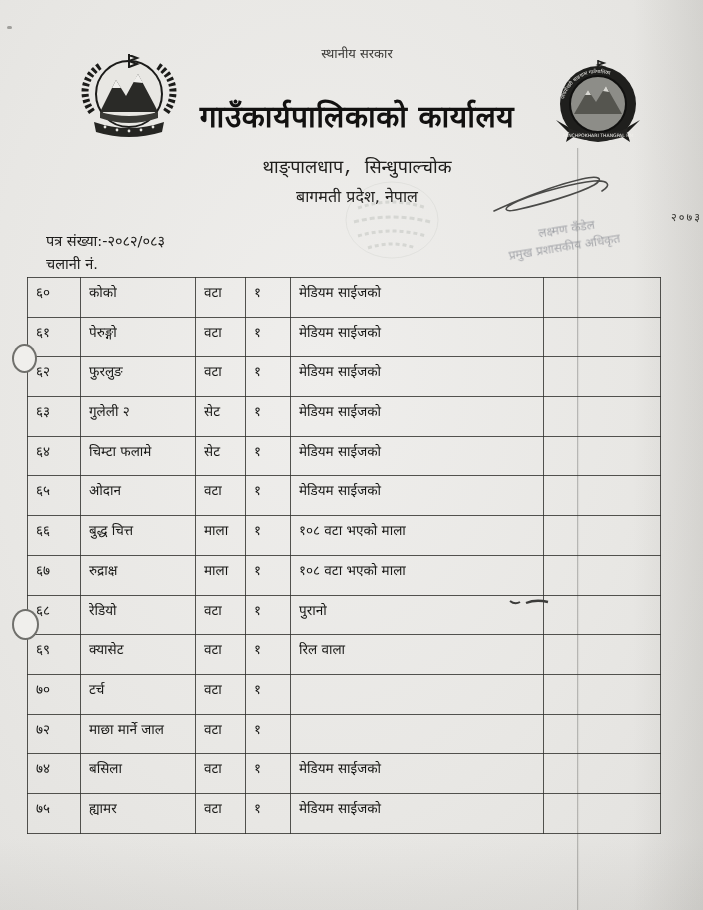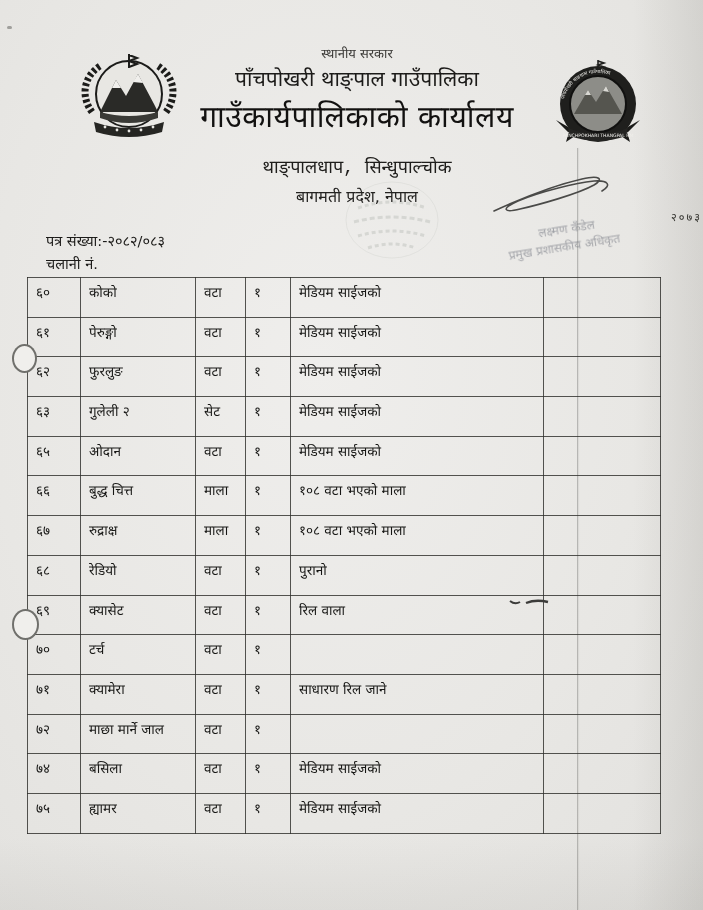--- a/index.html
+++ b/index.html
@@ -17,21 +17,21 @@
   }
   .crease{
     position:absolute;left:577px;top:148px;bottom:0;width:1px;
     background:rgba(90,90,86,.35);
     box-shadow:1px 0 1px rgba(120,120,115,.15);
   }
   
   .hdr-center{position:absolute;left:12px;width:690px;text-align:center;color:#22211f;}
   .gov-label{top:44px;font-size:13px;color:#3a3936;}
   .muni-name{top:64px;font-size:21px;color:#1c1b19;}
-  .office-name{top:95px;font-size:30px;font-weight:normal;color:#121110;letter-spacing:.5px;}
+  .office-name{top:95px;font-size:30px;font-weight:bold;color:#121110;letter-spacing:.5px;}
   .addr1{top:154px;font-size:18px;color:#1e1d1b;font-family:Liberation Mono, monospace;}
   .addr2{top:185px;font-size:16px;color:#242321;}
   .year{top:209px;font-size:11px;color:#30302c;letter-spacing:2px;text-align:right;}
   .letter-no{position:absolute;left:46px;top:230px;font-size:14.5px;color:#1c1b19;}
   .chalani{position:absolute;left:46px;top:253px;font-size:14.5px;color:#1c1b19;}
   
   .emblem{position:absolute;left:78px;top:50px;}
   .seal{position:absolute;left:550px;top:58px;}
   .center-stamp{position:absolute;left:330px;top:178px;opacity:.55;}
   .signature{position:absolute;left:490px;top:165px;}
@@ -133,21 +133,20 @@
   <div class="signature">
     <svg width="135" height="60" viewBox="0 0 135 60">
       <path d="M4,46 C30,34 66,20 92,14 C110,10 114,14 104,20 C88,29 48,40 30,44
                C14,48 10,44 28,36 C52,26 86,18 104,16 C118,15 122,20 112,26" fill="none" stroke="#4a4a48" stroke-width="1.6" stroke-linecap="round"></path>
     </svg>
   </div>
   <div class="stamp-text stamp-name">लक्ष्मण कँडेल</div>
   <div class="stamp-text stamp-title">प्रमुख प्रशासकीय अधिकृत</div>
 
   <div class="hdr-center gov-label">स्थानीय सरकार</div>
-  <div class="hdr-center muni-name">पाँचपोखरी थाङ्पाल गाउँपालिका</div>
   <div class="hdr-center office-name">गाउँकार्यपालिकाको कार्यालय</div>
   <div class="hdr-center addr1">थाङ्पालधाप, सिन्धुपाल्चोक</div>
   <div class="hdr-center addr2">बागमती प्रदेश, नेपाल</div>
   <div class="hdr-center year">२०७३</div>
 
   <div class="letter-no">पत्र संख्या:-२०८२/०८३</div>
   <div class="chalani">चलानी नं.</div>
 
   <table class="inv">
     <colgroup>
@@ -185,20 +184,28 @@
     </tr>
         <tr>
       <td class="c-sn">६३</td>
       <td class="c-item">गुलेली २</td>
       <td class="c-unit">सेट</td>
       <td class="c-qty">१</td>
       <td class="c-remark">मेडियम साईजको</td>
       <td class="c-extra"></td>
     </tr>
         <tr>
+      <td class="c-sn">६४</td>
+      <td class="c-item">चिम्टा फलामे</td>
+      <td class="c-unit">सेट</td>
+      <td class="c-qty">१</td>
+      <td class="c-remark">मेडियम साईजको</td>
+      <td class="c-extra"></td>
+    </tr>
+        <tr>
       <td class="c-sn">६५</td>
       <td class="c-item">ओदान</td>
       <td class="c-unit">वटा</td>
       <td class="c-qty">१</td>
       <td class="c-remark">मेडियम साईजको</td>
       <td class="c-extra"></td>
     </tr>
         <tr>
       <td class="c-sn">६६</td>
       <td class="c-item">बुद्ध चित्त</td>
@@ -230,28 +237,20 @@
       <td class="c-qty">१</td>
       <td class="c-remark">रिल वाला</td>
       <td class="c-extra"></td>
     </tr>
         <tr>
       <td class="c-sn">७०</td>
       <td class="c-item">टर्च</td>
       <td class="c-unit">वटा</td>
       <td class="c-qty">१</td>
       <td class="c-remark"></td>
-      <td class="c-extra"></td>
-    </tr>
-        <tr>
-      <td class="c-sn">७१</td>
-      <td class="c-item">क्यामेरा</td>
-      <td class="c-unit">वटा</td>
-      <td class="c-qty">१</td>
-      <td class="c-remark">साधारण रिल जाने</td>
       <td class="c-extra"></td>
     </tr>
         <tr>
       <td class="c-sn">७२</td>
       <td class="c-item">माछा मार्ने जाल</td>
       <td class="c-unit">वटा</td>
       <td class="c-qty">१</td>
       <td class="c-remark"></td>
       <td class="c-extra"></td>
     </tr>

